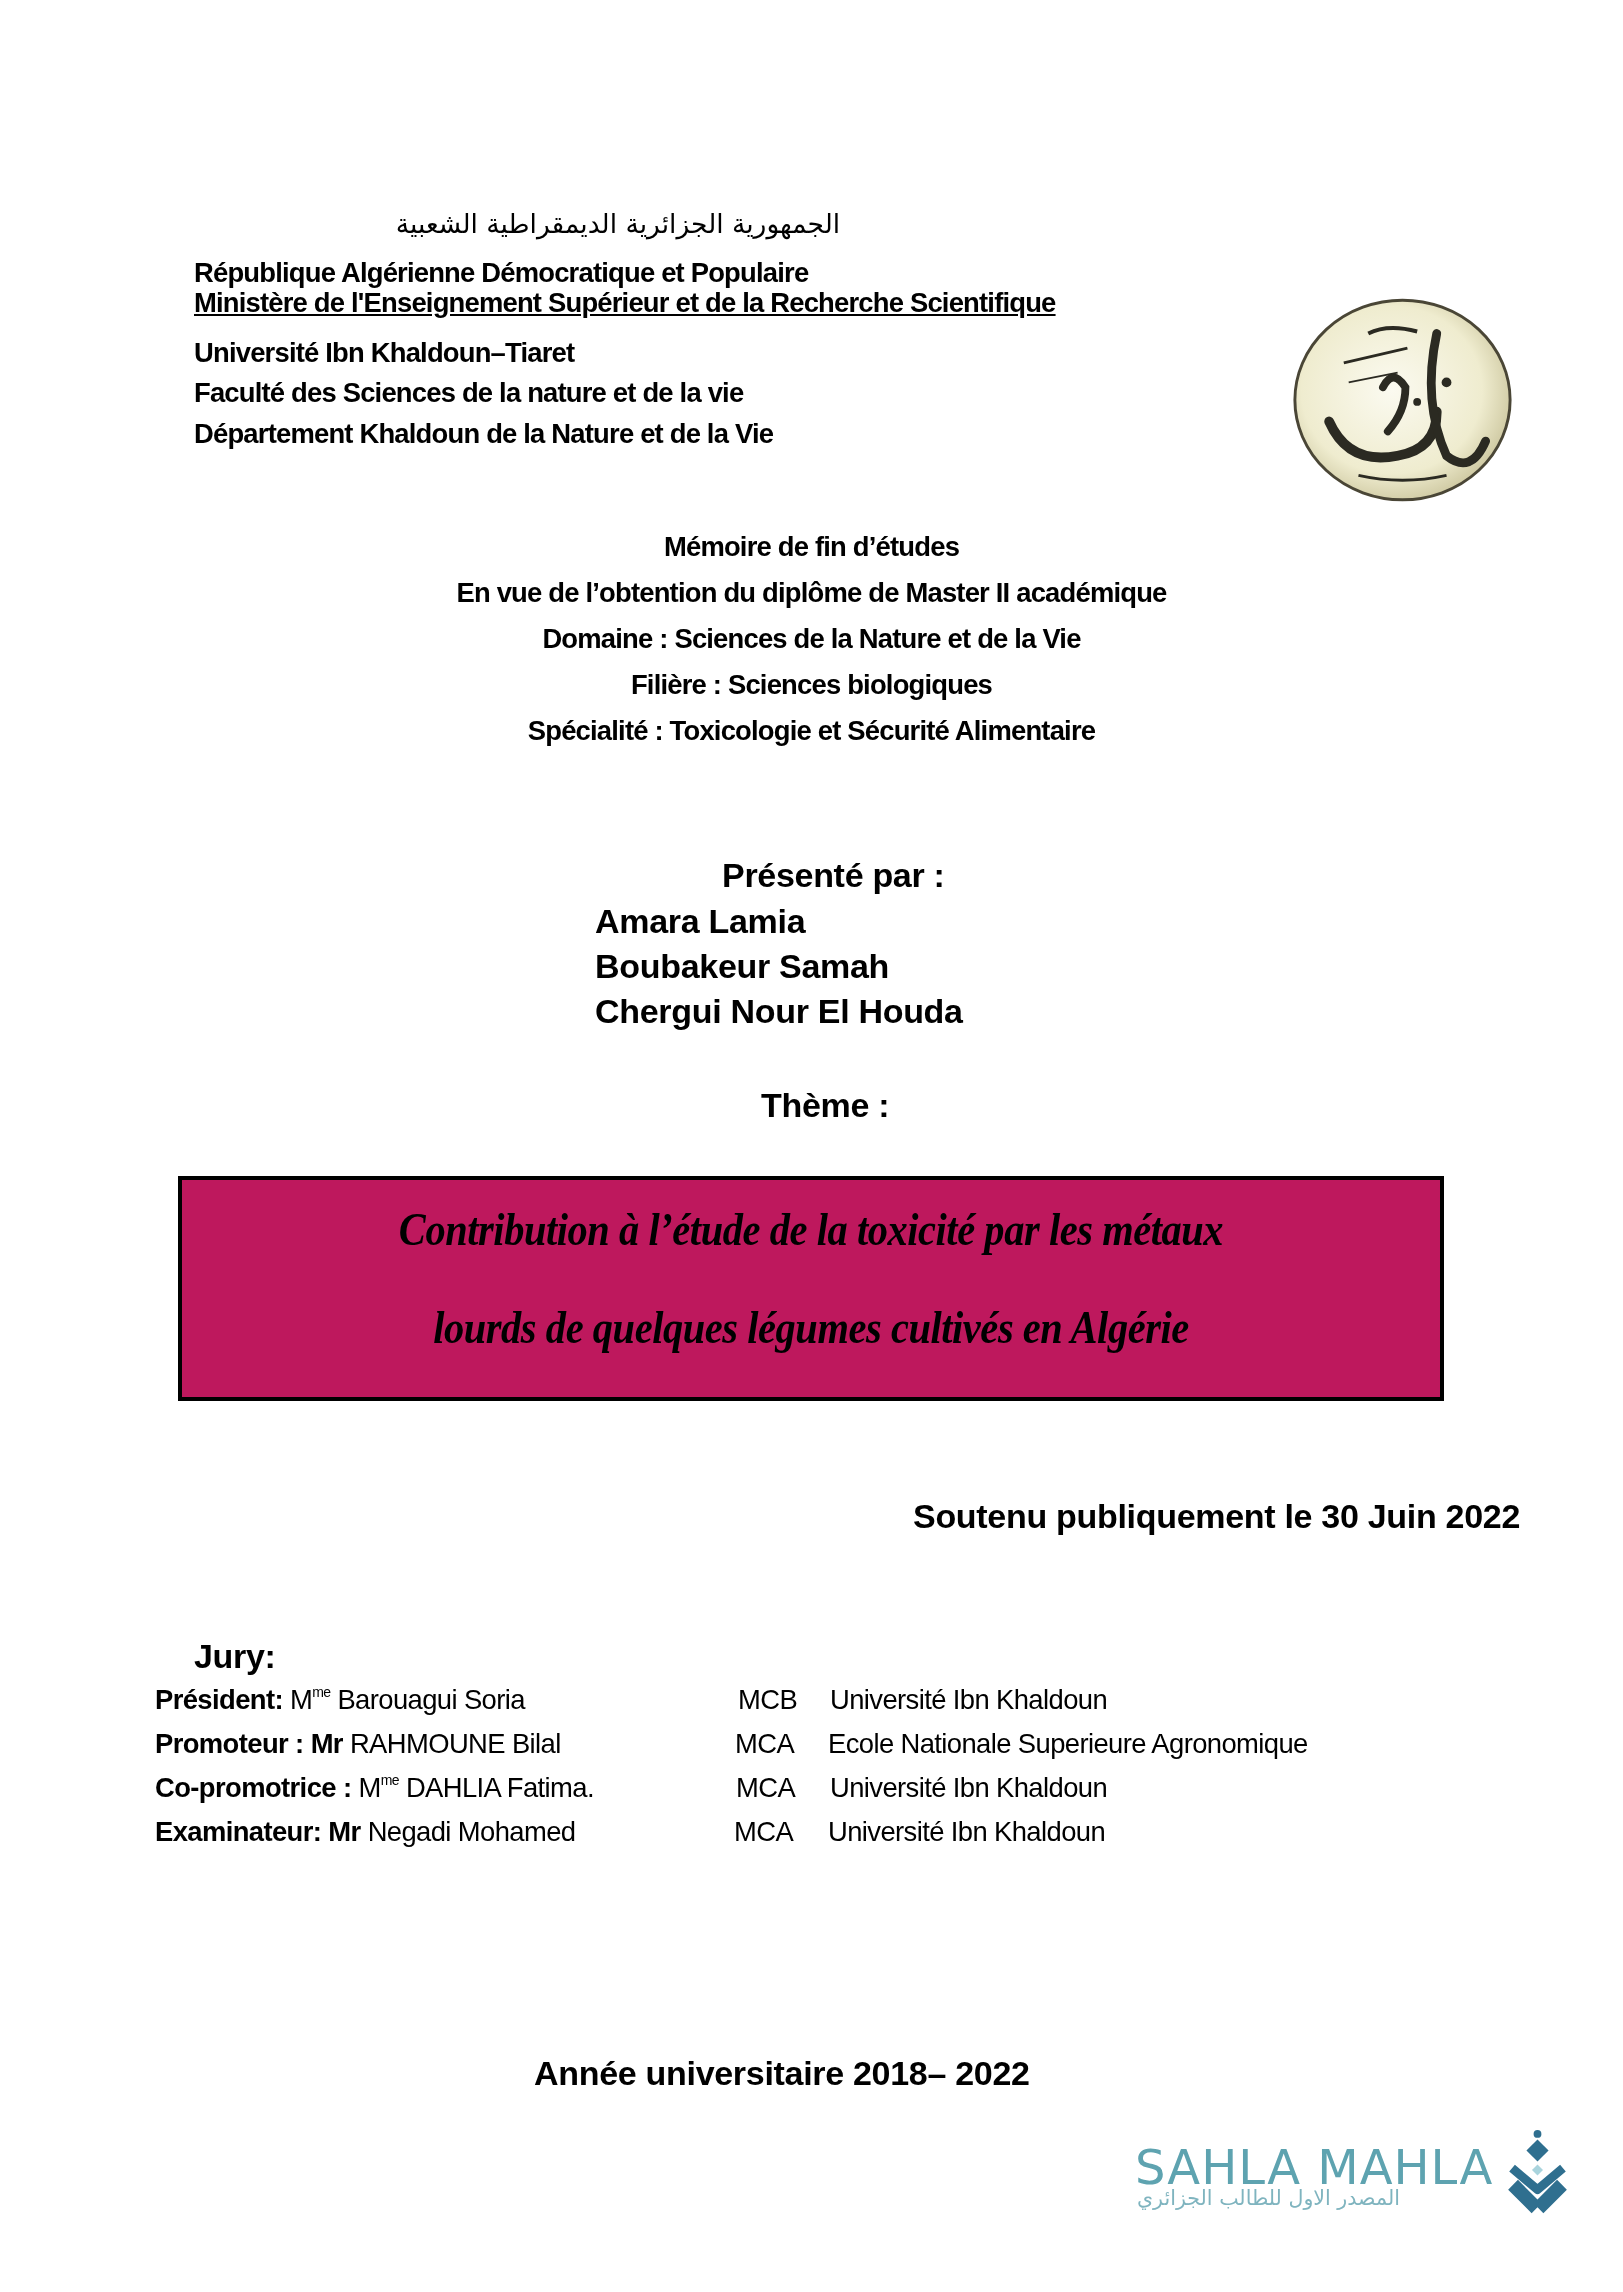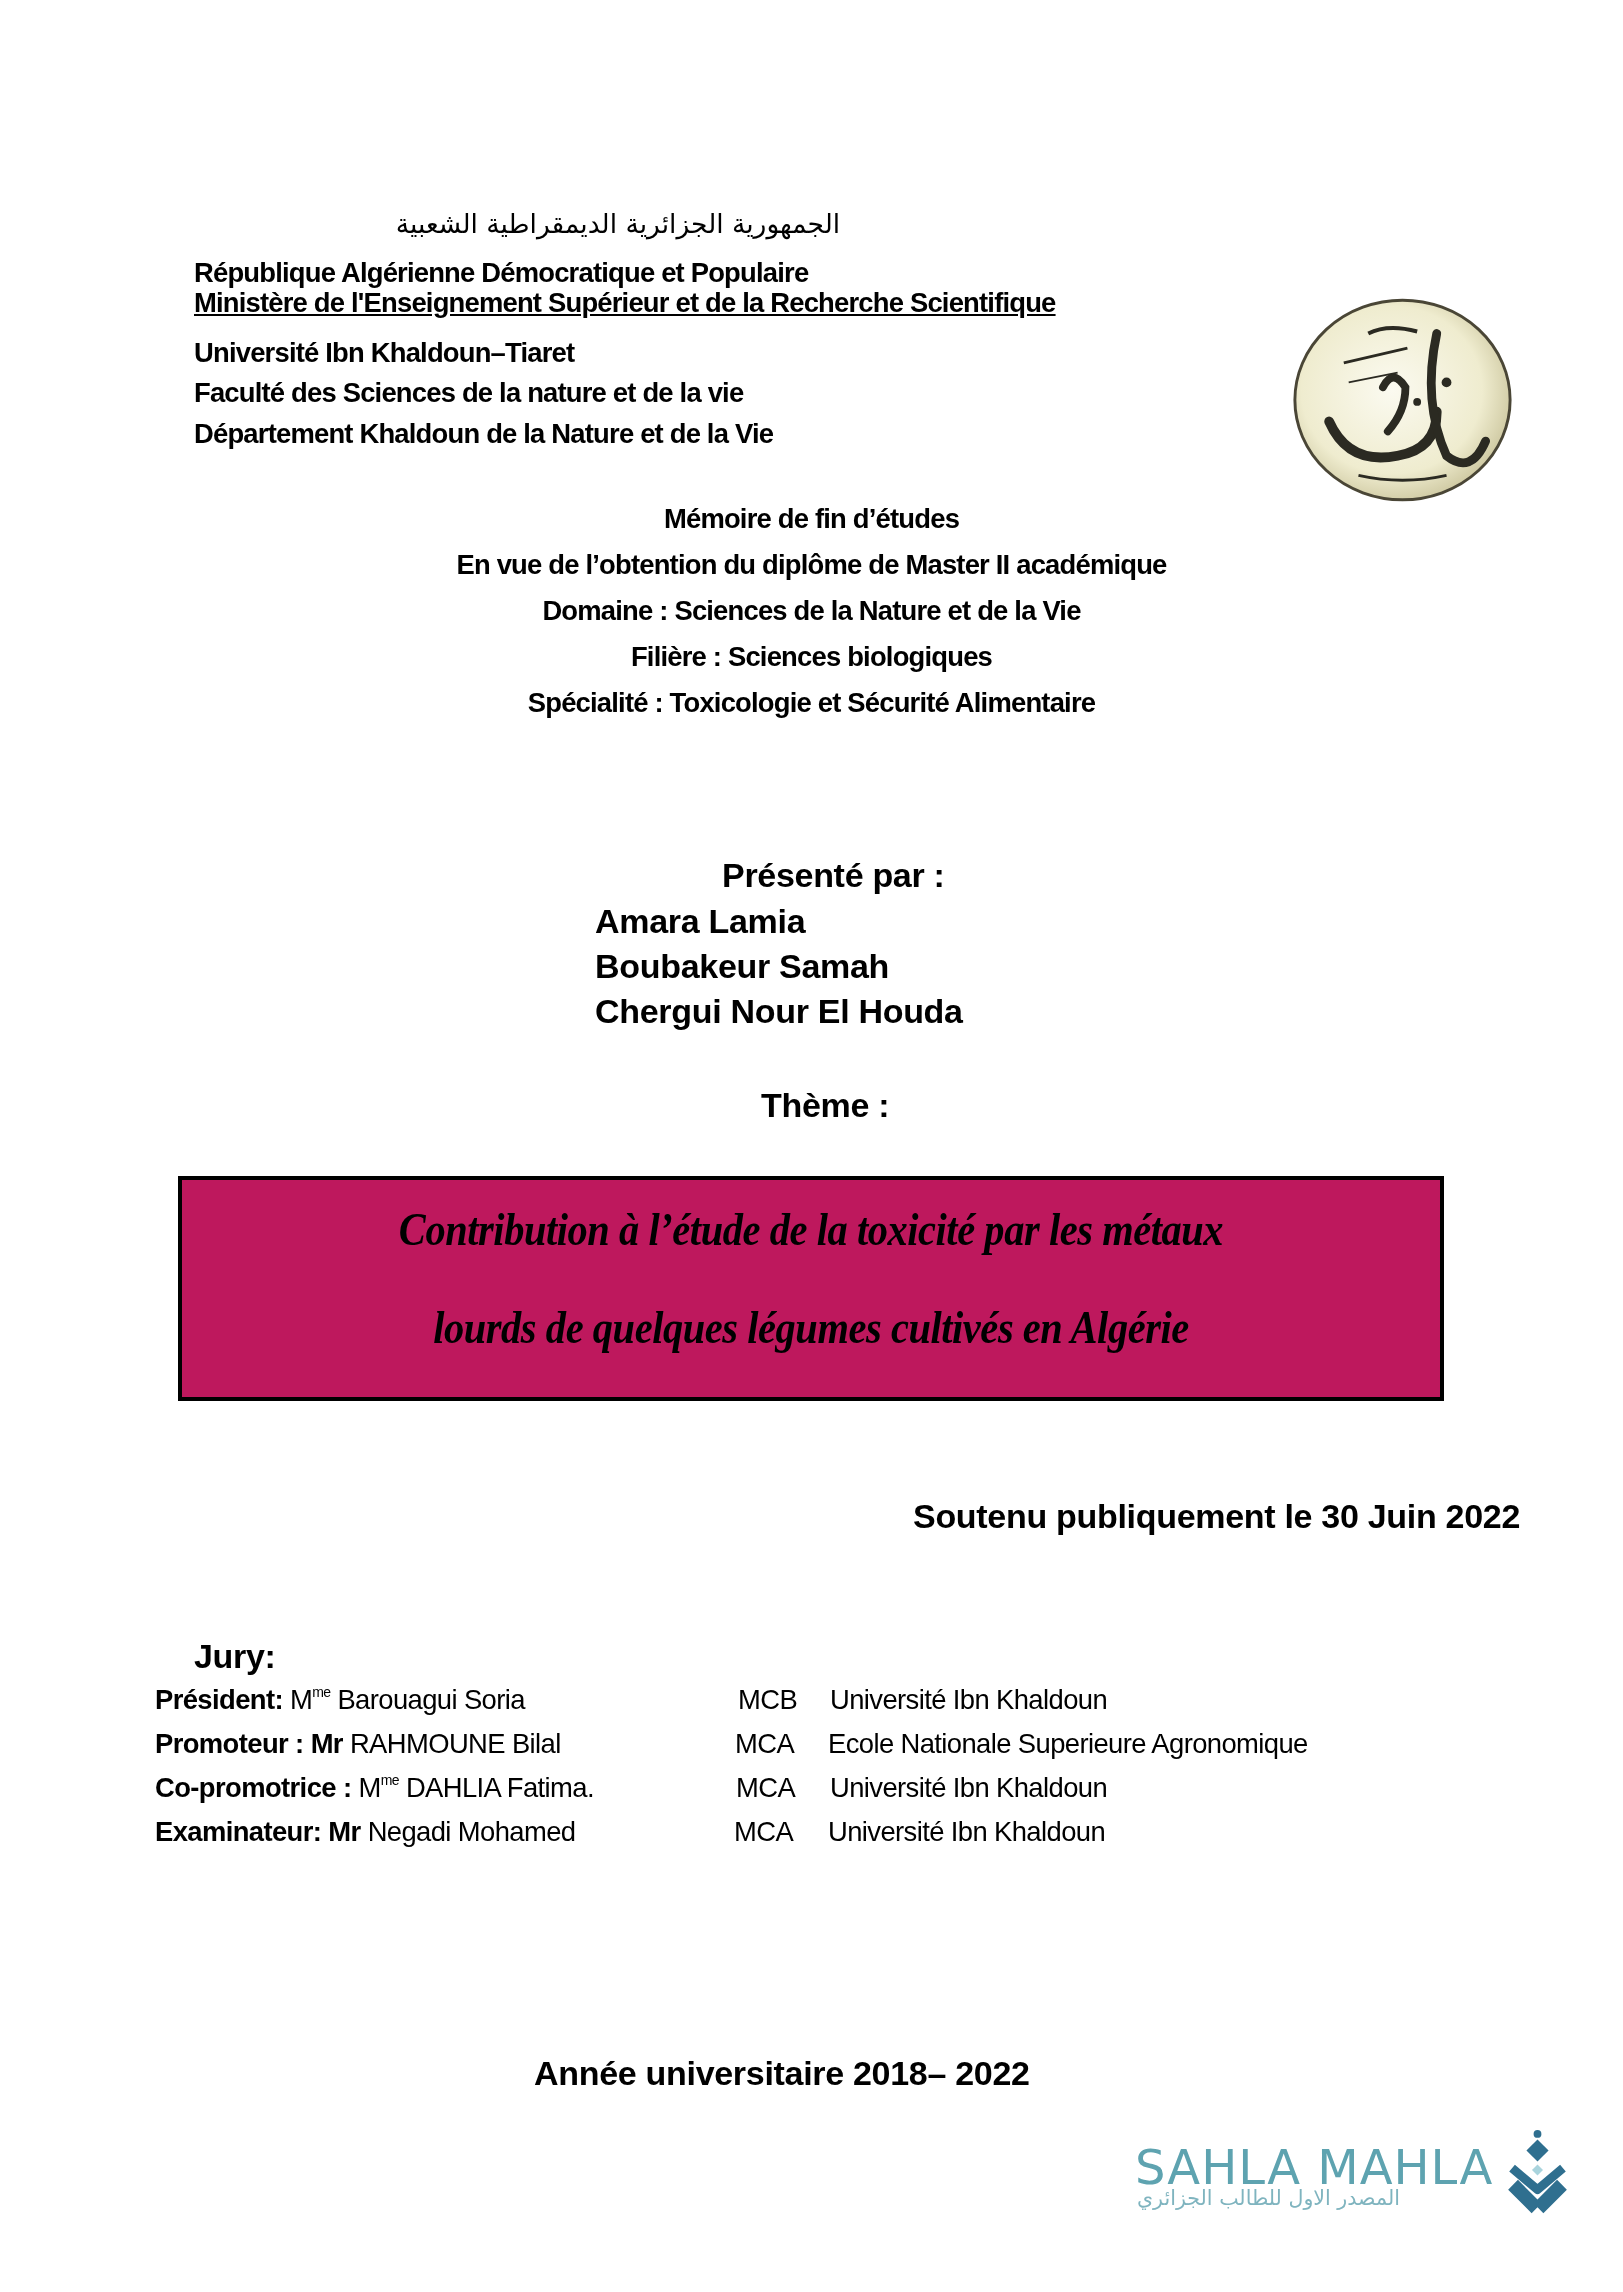--- a/index.html
+++ b/index.html
@@ -3,21 +3,21 @@
 <meta charset="utf-8">
 <style>
   html, body { margin: 0; padding: 0; background: #ffffff; }
   body { width: 1623px; height: 2293px; position: relative; overflow: hidden;
          font-family: "Liberation Sans", "DejaVu Sans", sans-serif; color: #000; }
   .abs { position: absolute; white-space: nowrap; }
   .b { font-weight: bold; }
   .cond { font-family: "Liberation Sans Narrow", "Liberation Sans", sans-serif; letter-spacing: -0.6px; }
   .arabic { font-family: "DejaVu Sans", sans-serif; direction: rtl; font-size: 26.5px; }
   .hdr { font-size: 27.4px; font-weight: bold; letter-spacing: -0.8px; }
-  .center { text-align: center; }
+  .center { text-align: center; margin-top: 28px; }
   .mid { font-size: 27.4px; font-weight: bold; letter-spacing: -0.8px; }
   .names { font-size: 34px; font-weight: bold; letter-spacing: -0.3px; }
   .title-box { position: absolute; left: 178px; top: 1176px; width: 1266px; height: 225px;
                border: 4.9px solid #000; box-sizing: border-box; background: #be185d; }
   .title-line { position: absolute; left: 0; width: 100%; text-align: center;
                 font-family: "Liberation Serif", "DejaVu Serif", serif; font-style: italic;
                 font-weight: bold; font-size: 47px; letter-spacing: -0.5px;
                 transform: scaleX(0.86); transform-origin: center; }
   .jury { font-size: 27.4px; letter-spacing: -0.6px; }
   .jury sup { font-size: 14px; vertical-align: 11.8px; }

